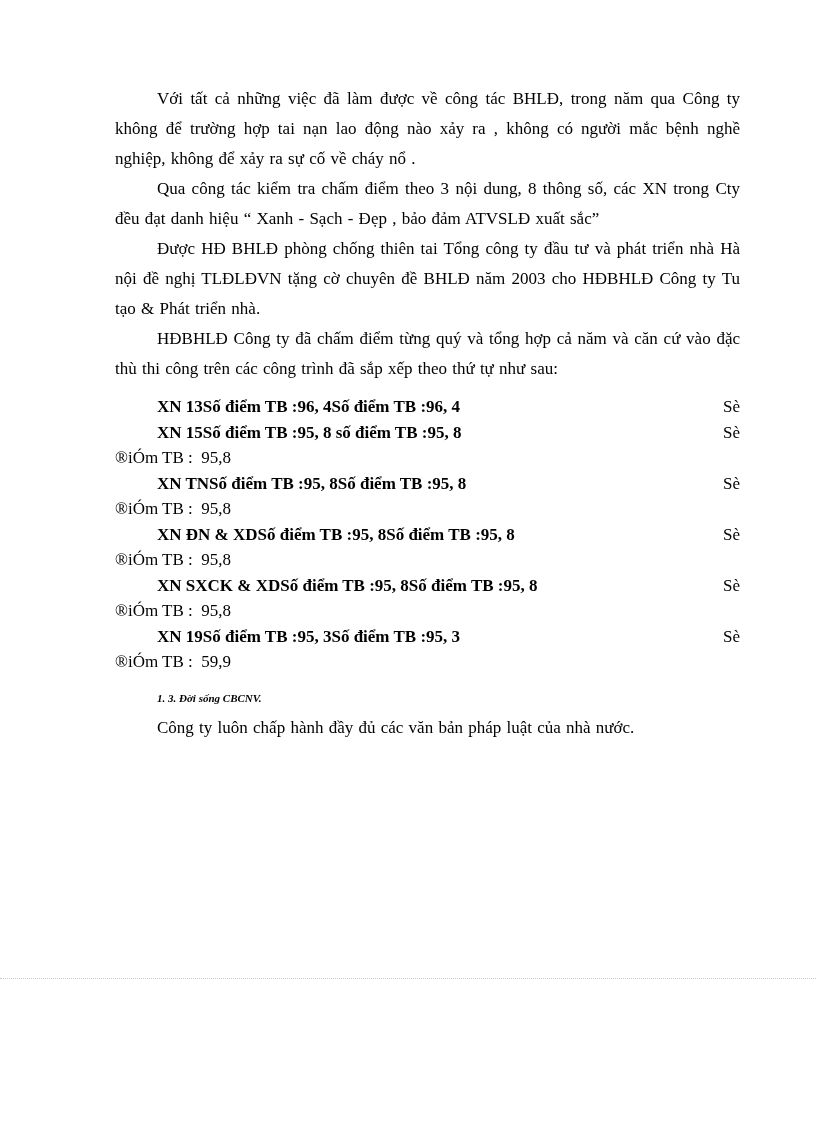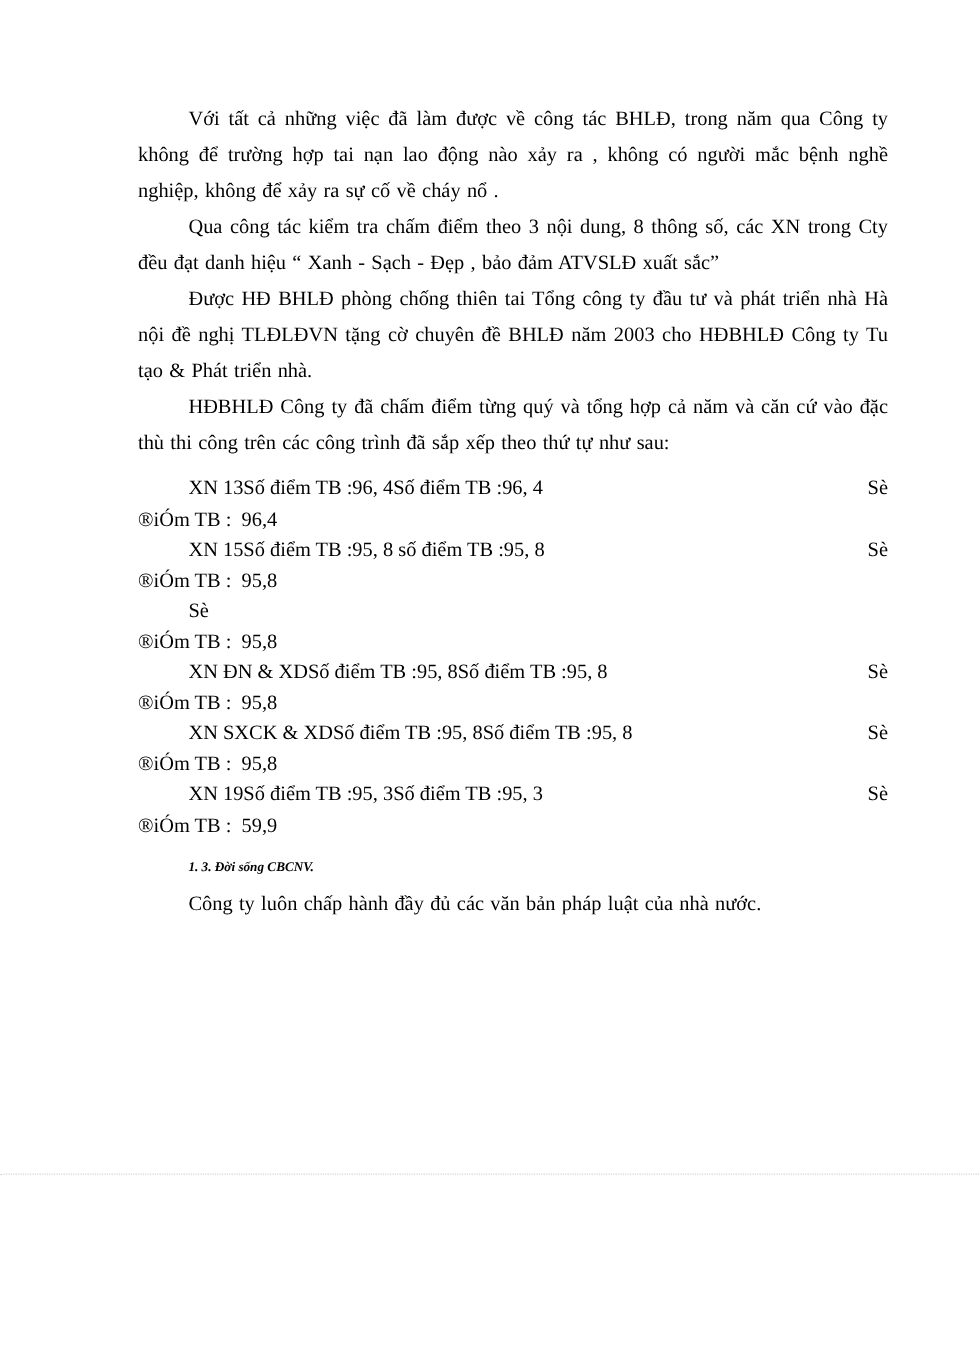--- a/index.html
+++ b/index.html
@@ -36,21 +36,21 @@
     margin-top: 10px;
     font-size: 17px;
   }
   .score-item { margin: 0; }
   .score-line1 {
     display: flex;
     justify-content: space-between;
     line-height: 25.5px;
     padding-left: 42px;
   }
-  .score-line1 .main { white-space: pre-wrap; }
+  .score-line1 .main { white-space: pre-wrap; font-weight: bold; }
   .score-line1 .tail { white-space: pre; }
   .score-line2 {
     line-height: 25.5px;
     white-space: pre-wrap;
   }
   .section-heading {
     font-size: 11px;
     font-weight: bold;
     font-style: italic;
     line-height: 30px;
@@ -86,33 +86,33 @@
     <p class="para">Được HĐ BHLĐ phòng chống thiên tai Tổng công ty đầu tư và phát triển nhà Hà nội đề nghị TLĐLĐVN tặng cờ chuyên đề BHLĐ năm 2003 cho HĐBHLĐ Công ty Tu tạo &amp; Phát triển nhà.</p>
     <p class="para">HĐBHLĐ Công ty đã chấm điểm từng quý và tổng hợp cả năm và căn cứ vào đặc thù thi công trên các công trình đã sắp xếp theo thứ tự như sau:</p>
 
     <div class="score-list">
 
       <div class="score-item">
         <div class="score-line1">
           <span class="main">XN 13Số điểm TB :96, 4Số điểm TB :96, 4</span>
           <span class="tail">Sè</span>
         </div>
-        <div class="score-line2">®iÓm TB :  96,4</div>
       </div>
 
       <div class="score-item">
         <div class="score-line1">
           <span class="main">XN 15Số điểm TB :95, 8 số điểm TB :95, 8</span>
           <span class="tail">Sè</span>
         </div>
         <div class="score-line2">®iÓm TB :  95,8</div>
       </div>
 
       <div class="score-item">
         <div class="score-line1">
+          <span class="main">XN TNSố điểm TB :95, 8Số điểm TB :95, 8</span>
           <span class="tail">Sè</span>
         </div>
         <div class="score-line2">®iÓm TB :  95,8</div>
       </div>
 
       <div class="score-item">
         <div class="score-line1">
           <span class="main">XN ĐN &amp; XDSố điểm TB :95, 8Số điểm TB :95, 8</span>
           <span class="tail">Sè</span>
         </div>

